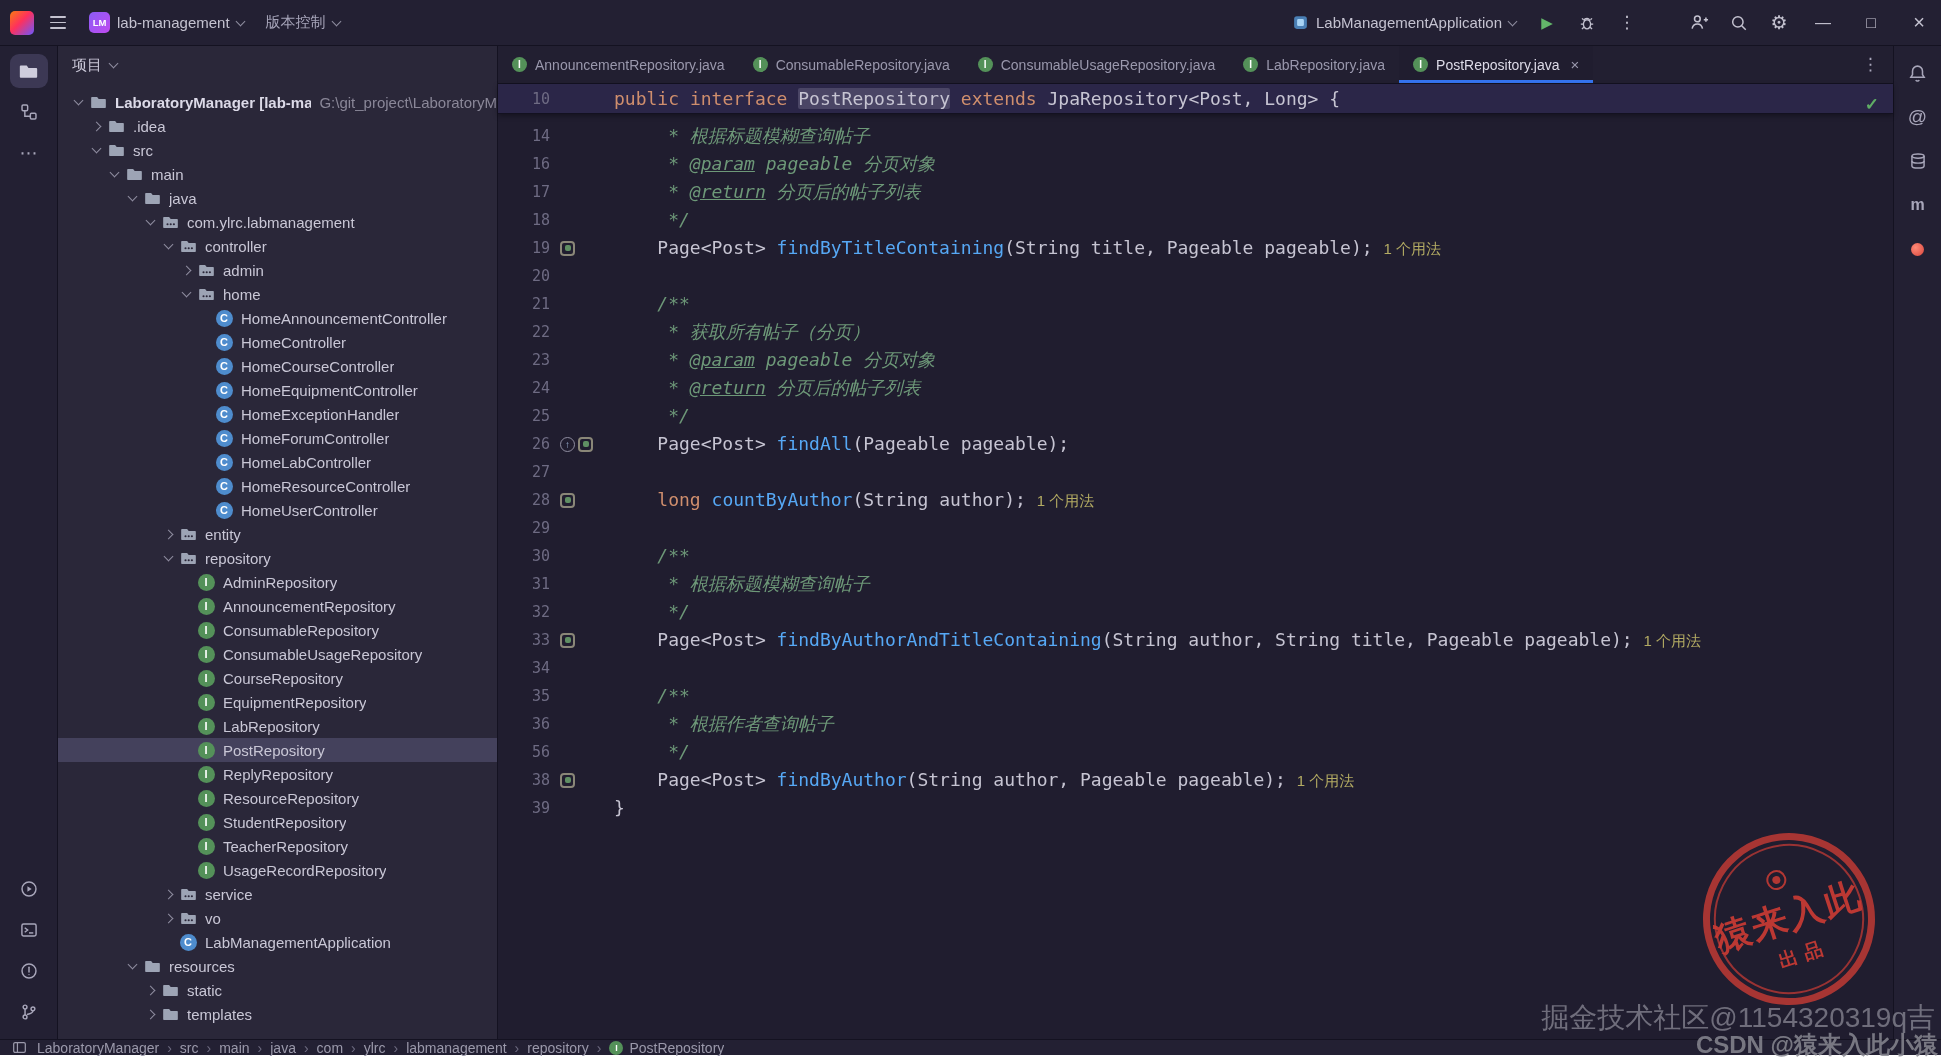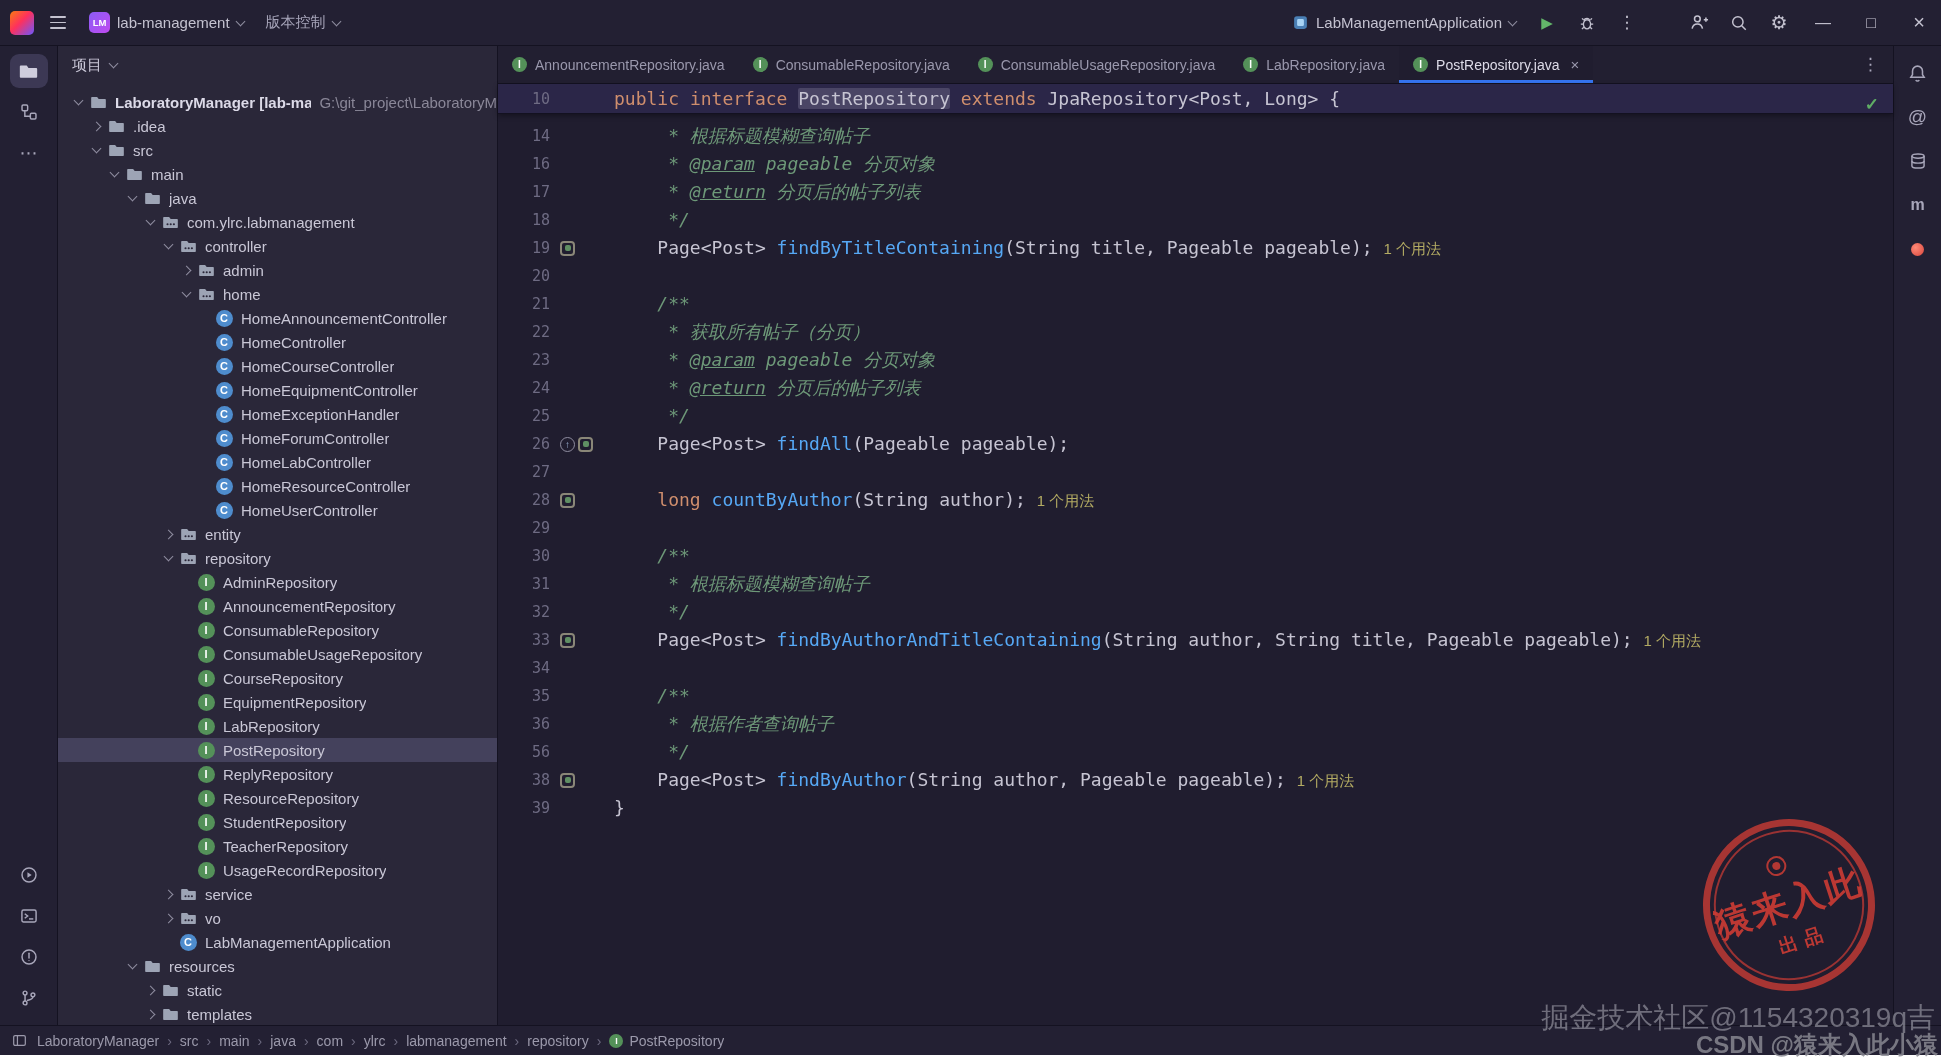--- a/index.html
+++ b/index.html
@@ -84,21 +84,21 @@
   .tok-f{color:var(--c-fn)}
   .tok-c{color:var(--c-doc);font-style:italic}
   .tok-ct{color:var(--c-doc);font-style:italic;text-decoration:underline}
   .tok-h{color:var(--c-hint);font-family:"Liberation Sans",sans-serif;font-size:15px}
   .tok-hl{background:#4a4565;border-radius:2px}
   .gut-bean{width:15px;height:15px;border:2px solid #8a8778;border-radius:4px;position:relative;display:inline-block}
   .gut-bean::after{content:"";position:absolute;inset:2.5px;border-radius:2px;background:#5f8f63}
   .gut-ovr{width:15px;height:15px;border-radius:50%;border:1.6px solid #8f8da0;color:#9fb6d8;font-size:10px;display:inline-flex;align-items:center;justify-content:center}
 
   
-  .statusbar{height:30px;flex:none;display:flex;align-items:center;background:var(--c-titlebar);border-top:1px solid var(--c-border);padding:0 12px;font-size:14px;color:#9b99ab;gap:10px}
+  .statusbar{height:16px;flex:none;display:flex;align-items:center;background:var(--c-titlebar);border-top:1px solid var(--c-border);padding:0 12px;font-size:14px;color:#9b99ab;gap:10px}
   .crumbs{display:flex;align-items:center;gap:8px;overflow:hidden;white-space:nowrap}
   .crumb{display:inline-flex;align-items:center;gap:6px}
   .crumb .badge{width:14px;height:14px;font-size:9px}
   .crumb-sep{color:#6d6a80;font-size:14px}
 
   
   .stamp{position:absolute;right:18px;bottom:34px;width:172px;height:172px;border-radius:50%;border:7px solid rgba(205,60,52,.78);transform:rotate(-18deg);display:flex;flex-direction:column;align-items:center;justify-content:center;z-index:40;gap:2px}
   .stamp::before{content:"";position:absolute;inset:4px;border-radius:50%;border:2px solid rgba(205,60,52,.7)}
   .s-logo{width:20px;height:20px;border-radius:50%;border:2.5px solid rgba(205,60,52,.85);position:relative;margin-bottom:3px}
   .s-logo::after{content:"";position:absolute;inset:4px;border-radius:50%;background:rgba(205,60,52,.85)}

